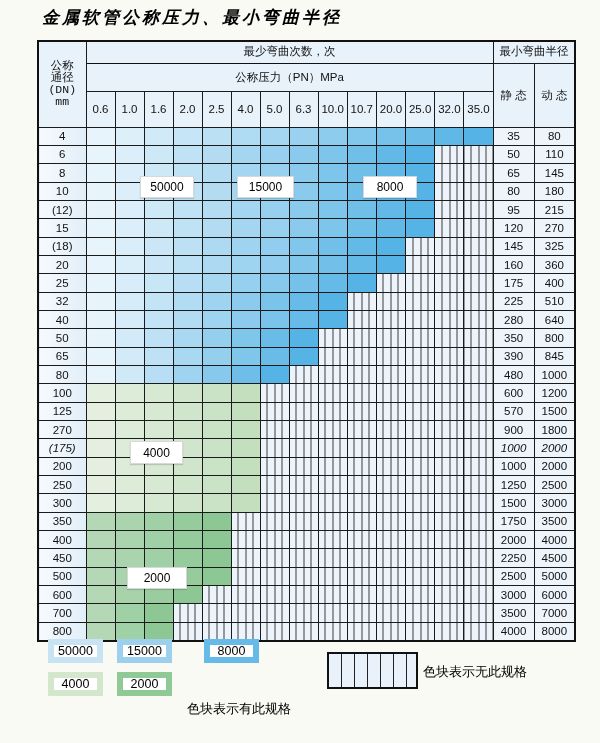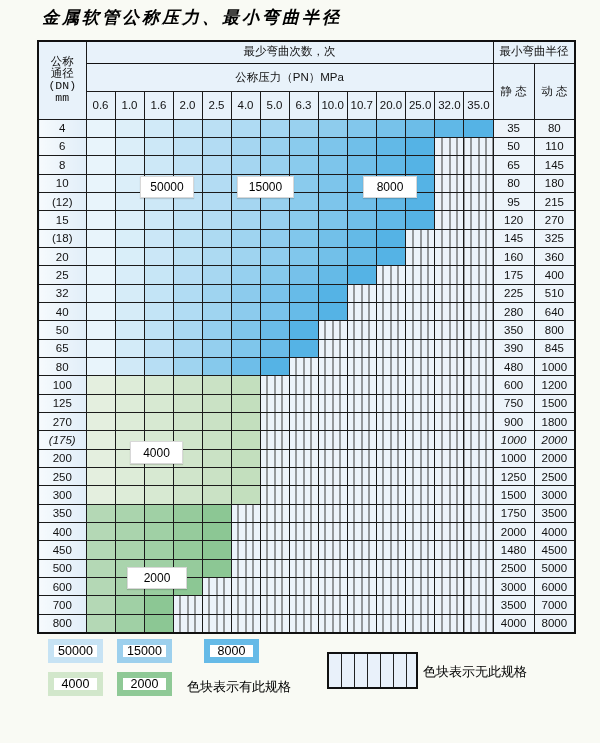--- a/index.html
+++ b/index.html
@@ -33,21 +33,21 @@
     background:linear-gradient(to right,#f6fafd,#e1eef8);
     font-size:12px;border-right:2px solid #111;
   }
   td.valcell{background:#edf4fa;font-size:11.5px;}
   td.static-col{border-left:2px solid #111;}
   td.hatch{
     background:repeating-linear-gradient(to right,rgba(0,0,0,0) 0px,rgba(0,0,0,0) 6.3px,#3c3c3c 6.3px,#3c3c3c 7.3px),#ecf3fa;
   }
   tr.hdr1{height:22px;font-family:Liberation Mono, monospace;}
   tr.hdr2{height:28px;}
-  tr.hdr3{height:28px;}
+  tr.hdr3{height:36px;}
   tr.datarow{height:18.35px;}
   .overlay-label{
     position:absolute;background:#fff;border:1px solid #d8d8d8;
     display:flex;align-items:center;justify-content:center;
     font-size:12px;color:#000;box-shadow:0 1px 1px rgba(0,0,0,0.15);
   }
   .legend-box{
     position:absolute;box-sizing:border-box;background:#fff;
     display:flex;align-items:center;justify-content:center;
     font-size:12.5px;color:#000;border-style:solid;border-width:6px;
@@ -410,21 +410,21 @@
           <td style="background: rgb(202, 226, 197);"></td>
           <td style="background: rgb(195, 223, 190);"></td>
           <td class="hatch"></td>
           <td class="hatch"></td>
           <td class="hatch"></td>
           <td class="hatch"></td>
           <td class="hatch"></td>
           <td class="hatch"></td>
           <td class="hatch"></td>
           <td class="hatch"></td>
-          <td class="valcell static-col">750</td>
+          <td class="valcell static-col">570</td>
           <td class="valcell">1500</td>
         </tr>
         <tr class="datarow" style="border-bottom: 1px solid rgb(17, 17, 17);">
           <td class="dncell">270</td>
           <td style="background: rgb(228, 239, 223);"></td>
           <td style="background: rgb(221, 236, 216);"></td>
           <td style="background: rgb(215, 233, 210);"></td>
           <td style="background: rgb(208, 229, 203);"></td>
           <td style="background: rgb(202, 226, 197);"></td>
           <td style="background: rgb(195, 223, 190);"></td>
@@ -562,21 +562,21 @@
           <td style="background: rgb(140, 199, 148);"></td>
           <td class="hatch"></td>
           <td class="hatch"></td>
           <td class="hatch"></td>
           <td class="hatch"></td>
           <td class="hatch"></td>
           <td class="hatch"></td>
           <td class="hatch"></td>
           <td class="hatch"></td>
           <td class="hatch"></td>
-          <td class="valcell static-col">1480</td>
+          <td class="valcell static-col">2250</td>
           <td class="valcell">4500</td>
         </tr>
         <tr class="datarow" style="border-bottom: 1px solid rgb(17, 17, 17);">
           <td class="dncell">500</td>
           <td style="background: rgb(180, 216, 181);"></td>
           <td style="background: rgb(170, 212, 173);"></td>
           <td style="background: rgb(160, 208, 165);"></td>
           <td style="background: rgb(150, 203, 156);"></td>
           <td style="background: rgb(140, 199, 148);"></td>
           <td class="hatch"></td>
@@ -654,21 +654,21 @@
 
 <div id="overlay-layer">
     <div class="overlay-label" style="left: 140px; top: 176px; width: 52px; height: 20px;">50000</div>
     <div class="overlay-label" style="left: 237px; top: 176px; width: 55px; height: 20px;">15000</div>
     <div class="overlay-label" style="left: 363px; top: 176px; width: 52px; height: 20px;">8000</div>
     <div class="overlay-label" style="left: 130px; top: 441px; width: 51px; height: 21px;">4000</div>
     <div class="overlay-label" style="left: 127px; top: 567px; width: 58px; height: 20px;">2000</div>
   </div>
 
 <div id="legend-layer">
-  <span class="legend-text" style="left:187px;top:678px;">色块表示有此规格</span>
+  <span class="legend-text" style="left:187px;top:700px;">色块表示有此规格</span>
   <div class="nospec-box" style="left:327px;top:652px;width:91px;height:37px;"></div>
   <span class="legend-text" style="left:423px;top:663px;">色块表示无此规格</span>
 <div class="legend-box" style="left: 48px; top: 639px; width: 55px; height: 24px; border-color: rgb(199, 227, 244);">50000</div>
     <div class="legend-box" style="left: 117px; top: 639px; width: 55px; height: 24px; border-color: rgb(157, 208, 237);">15000</div>
     <div class="legend-box" style="left: 204px; top: 639px; width: 55px; height: 24px; border-color: rgb(102, 186, 231);">8000</div>
     <div class="legend-box" style="left: 48px; top: 672px; width: 55px; height: 24px; border-color: rgb(210, 231, 203);">4000</div>
     <div class="legend-box" style="left: 117px; top: 672px; width: 55px; height: 24px; border-color: rgb(143, 201, 150);">2000</div>
   </div>
 
 </body></html>

